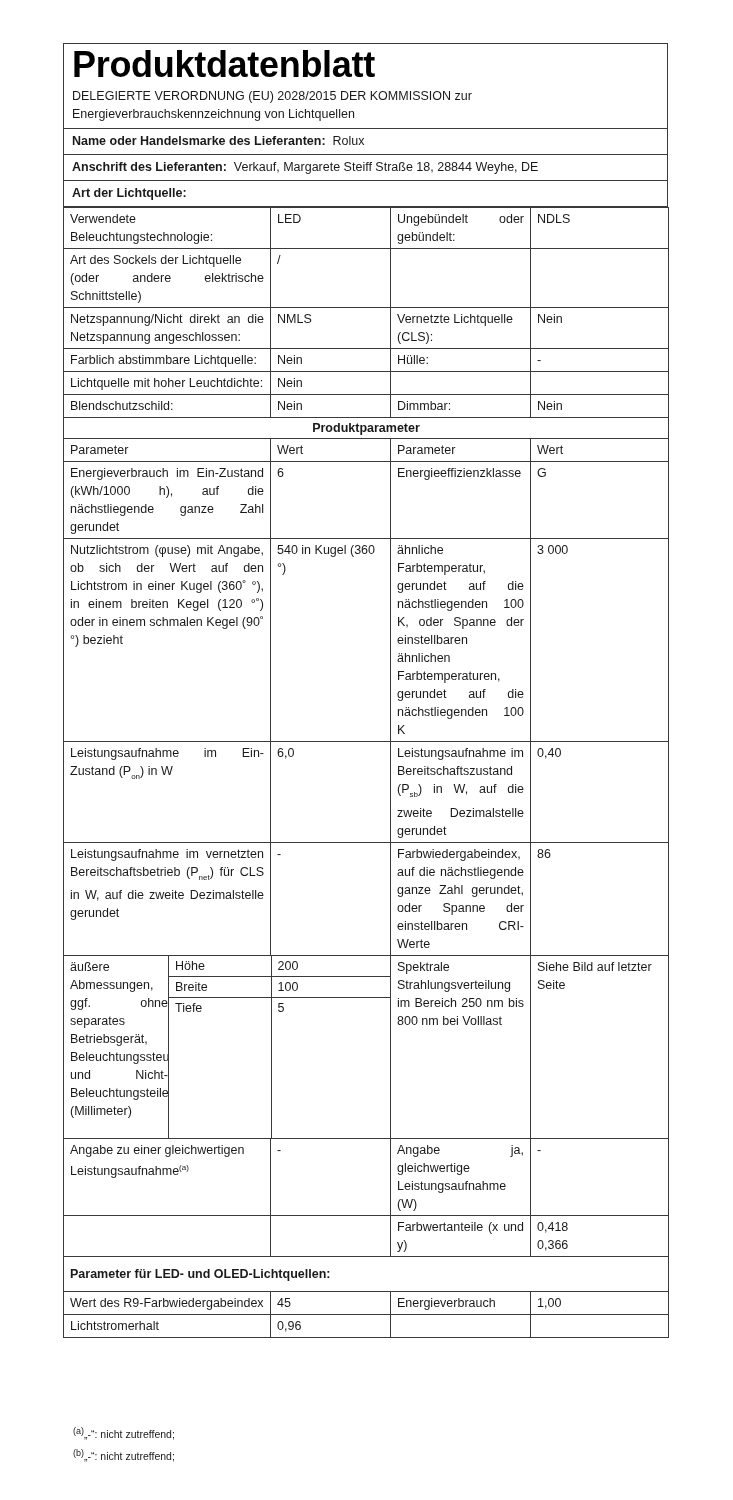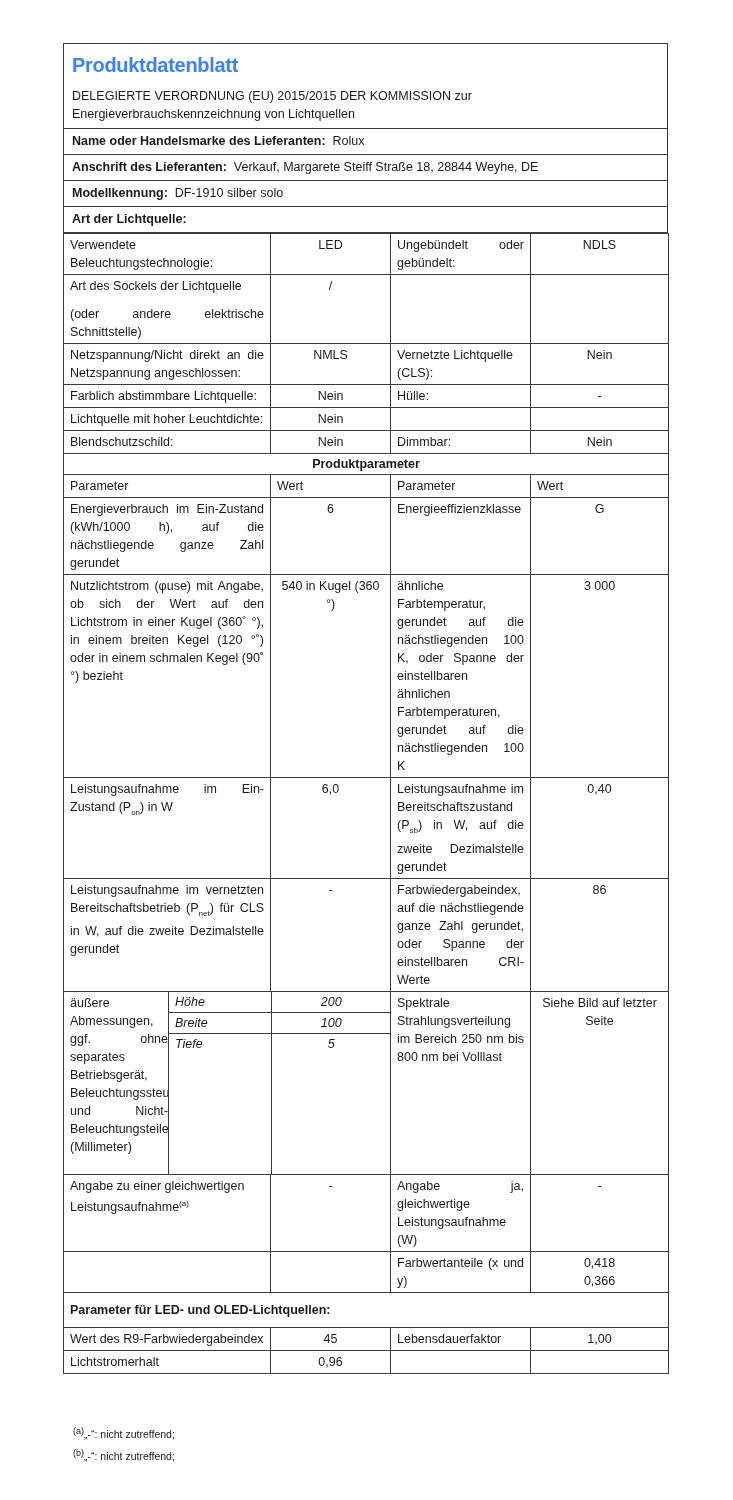--- a/index.html
+++ b/index.html
@@ -1,57 +1,53 @@
 <!DOCTYPE html>
 <html><head>
 <meta charset="utf-8">
 <style>
   html, body { margin: 0; padding: 0; background: #ffffff; }
   body { width: 733px; height: 1500px; position: relative; font-family: "Liberation Sans", sans-serif; color: #1a1a1a; }
   .sheet { position: absolute; left: 63px; top: 43px; width: 605px; }
   .frame { border: 1px solid #3a3a3a; }
-  .title { color: #3b82f6; font-weight: bold; font-size: 20px; letter-spacing: -0.3px; padding: 3px 8px 0 8px; height: 36px; line-height: 36px; }
+  .title { color: #000000; font-weight: bold; font-size: 36px; letter-spacing: -0.3px; padding: 3px 8px 0 8px; height: 36px; line-height: 36px; }
   .subtitle { font-size: 12.5px; line-height: 18px; padding: 4px 8px 5px 8px; border-bottom: 1px solid #3a3a3a; }
   .info-row { font-size: 12.5px; height: 25px; line-height: 25px; padding: 0 8px; border-bottom: 1px solid #3a3a3a; white-space: nowrap; }
   .info-row b { font-weight: bold; }
   table { border-collapse: collapse; width: 605px; table-layout: fixed; font-size: 12.5px; }
   td { border: 1px solid #3a3a3a; vertical-align: top; padding: 2px 6px 2px 6px; line-height: 18px; }
   td.just { text-align: justify; text-align-last: left; }
-  td.c { text-align: center; }
+  td.c { }
   td.hdr { text-align: center; font-weight: bold; padding: 1px 6px; }
   td.sec { font-weight: bold; padding: 8px 6px; }
   td.nowrap { white-space: nowrap; overflow: hidden; }
   sub, sup { font-size: 8px; }
   .notes { position: absolute; left: 73px; top: 1422px; font-size: 10.5px; line-height: 19px; }
   .notes sup { font-size: 9px; vertical-align: 4px; }
   .dim-inner td { border: none; border-bottom: 1px solid #3a3a3a; padding: 0 6px; height: 20px; line-height: 20px; }
   .dim-inner tr:last-child td { border-bottom: none; }
   .nopad { padding: 0 !important; }
 </style>
 </head>
 <body>
 
 <div class="sheet">
   <div class="frame">
     <div class="title">Produktdatenblatt</div>
     <div class="subtitle">
-      <div>DELEGIERTE VERORDNUNG (EU) 2015/2015 DER KOMMISSION zur</div>
+      <div>DELEGIERTE VERORDNUNG (EU) 2028/2015 DER KOMMISSION zur</div>
       <div>Energieverbrauchskennzeichnung von Lichtquellen</div>
     </div>
     <div class="info-row">
       <b>Name oder Handelsmarke des Lieferanten:</b>&nbsp;
       <span>Rolux</span>
     </div>
     <div class="info-row">
       <b>Anschrift des Lieferanten:</b>&nbsp;
       <span>Verkauf, Margarete Steiff Straße 18, 28844 Weyhe, DE</span>
-    </div>
-    <div class="info-row">
-      <b>Modellkennung:</b>&nbsp;
-      <span>DF-1910 silber solo</span>
     </div>
     <div class="info-row" style="border-bottom:none;">
       <b>Art der Lichtquelle:</b>
     </div>
   </div>
 
   <table>
     <colgroup>
       <col style="width:105px">
         <col style="width:102px">
@@ -62,21 +58,21 @@
 
     <tbody>
         <tr>
       <td colspan="2" class="just">Verwendete Beleuchtungstechnologie:</td>
       <td class="c">LED</td>
       <td class="just">Ungebündelt oder gebündelt:</td>
       <td class="c">NDLS</td>
     </tr>
     <tr>
       <td colspan="2" class="just">
-        <div style="margin-bottom:10px;">Art des Sockels der Lichtquelle</div>
+        <div style="margin-bottom:0;">Art des Sockels der Lichtquelle</div>
         <div style="text-align:justify;">(oder andere elektrische Schnittstelle)</div>
       </td>
       <td class="c">/</td>
       <td></td>
       <td class="c"></td>
     </tr>
     <tr>
       <td colspan="2" class="just">Netzspannung/Nicht direkt an die Netzspannung angeschlossen:</td>
       <td class="c">NMLS</td>
       <td>Vernetzte Lichtquelle (CLS):</td>
@@ -132,21 +128,21 @@
     <tr>
       <td colspan="2" class="just"><span>Leistungsaufnahme im vernetzten Bereitschaftsbetrieb (P</span><sub>net</sub><span>) für CLS in W, auf die zweite Dezimalstelle gerundet</span></td>
       <td class="c">-</td>
       <td class="just">Farbwiedergabeindex, auf die nächstliegende ganze Zahl gerundet, oder Spanne der einstellbaren CRI-Werte</td>
       <td class="c">86</td>
     </tr>
 
     <tr>
       <td class="just" style="overflow:hidden; white-space:normal; word-break:keep-all; padding-right:0;">äußere Abmessungen, ggf. ohne separates Betriebsgerät, Beleuchtungssteuerungsteile und Nicht-Beleuchtungsteile (Millimeter)</td>
       <td colspan="2" class="nopad">
-        <table class="dim-inner" style="width:100%; table-layout:fixed;font-style:italic;">
+        <table class="dim-inner" style="width:100%; table-layout:fixed;">
           <colgroup>
                 <col style="width:102px">
                 <col style="width:120px">
               </colgroup>
           <tbody>
                 <tr>
             <td>Höhe</td>
             <td class="c" style="border-left:1px solid #3a3a3a;">200</td>
           </tr>
           <tr>
@@ -179,21 +175,21 @@
         <div>0,366</div>
       </td>
     </tr>
 
     <tr>
       <td colspan="5" class="sec">Parameter für LED- und OLED-Lichtquellen:</td>
     </tr>
     <tr>
       <td colspan="2" class="just">Wert des R9-Farbwiedergabeindex</td>
       <td class="c">45</td>
-      <td>Lebensdauerfaktor</td>
+      <td>Energieverbrauch</td>
       <td class="c">1,00</td>
     </tr>
     <tr>
       <td colspan="2">Lichtstromerhalt</td>
       <td class="c">0,96</td>
       <td></td>
       <td class="c"></td>
     </tr>
   </tbody>
     </table>

